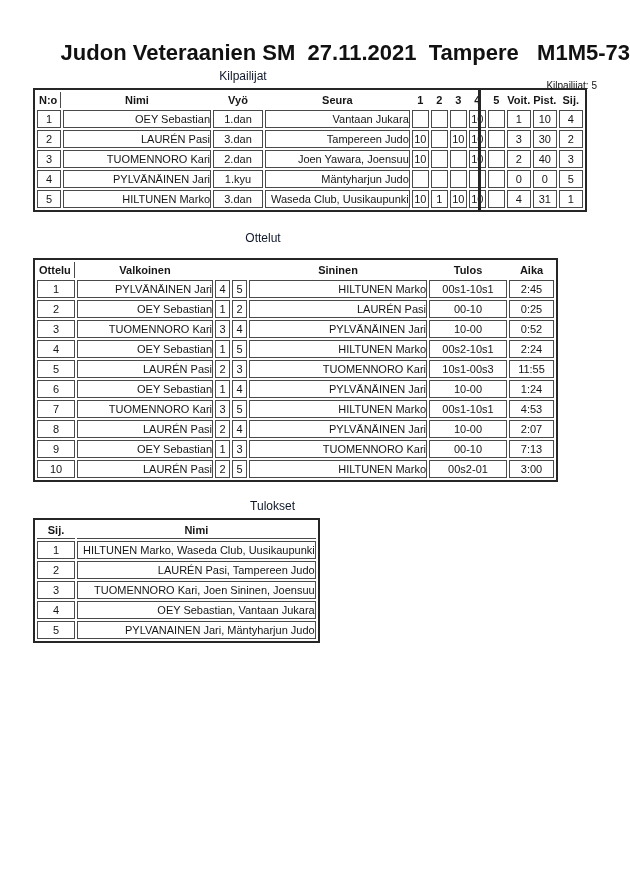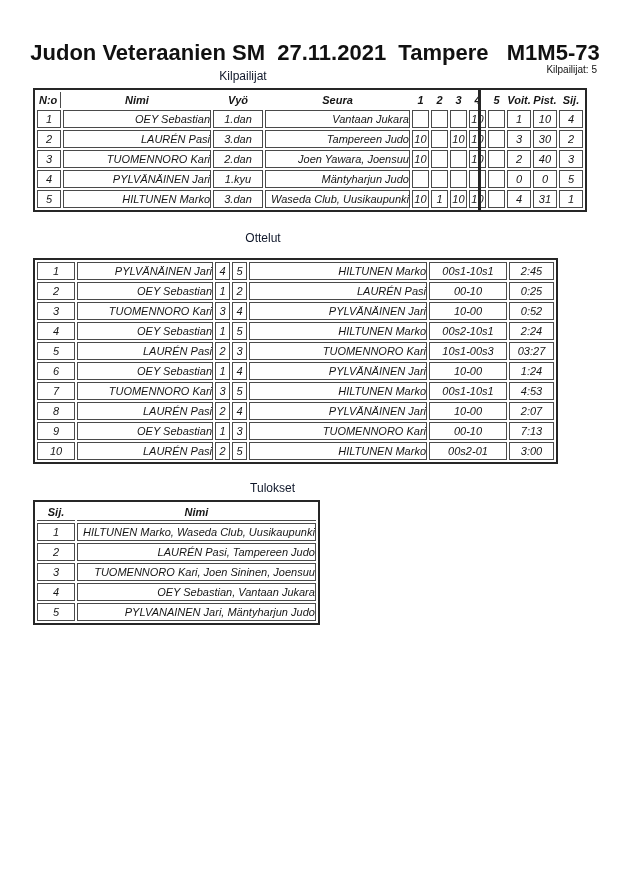--- a/index.html
+++ b/index.html
@@ -8,45 +8,45 @@
     width: 630px;
     height: 891px;
     background: #ffffff;
     font-family: "Liberation Sans", sans-serif;
     color: #161616;
     overflow: hidden;
   }
   .title {
     margin: 0;
     padding-top: 42px;
-    text-align: center;
+    text-align: right;
     font-size: 22px;
     line-height: 22px;
     font-weight: bold;
     white-space: pre;
     color: #111;
   }
   .sec-head {
     font-weight: normal;
     font-size: 12px;
     line-height: 14px;
     text-align: center;
     color: #0f172a;
   }
   .h-kilpailijat { width: 420px; margin: 5px 0 0 33px; }
   .h-ottelut     { width: 460px; margin: 15px 0 8px 33px; }
   .h-tulokset    { width: 262px; margin: 13px 0 0 33px; text-align: right; }
   .count-label {
     position: absolute;
-    top: 64px;
+    top: 80px;
     right: 33px;
     font-size: 10px;
     color: #111;
   }
-  .twrap { position: relative; display: inline-block; margin: 5px 16px 0 33px; font-style: italic; }
+  .twrap { position: relative; display: inline-block; margin: 5px 16px 0 33px; }
   table {
     border-collapse: separate;
     border-spacing: 2px;
     table-layout: fixed;
     border: 2px solid #262626;
     background: #ffffff;
   }
   th, td {
     height: 16px;
     padding: 0;
@@ -200,20 +200,29 @@
       <colgroup>
         <col style="width:38px">
           <col style="width:136px">
           <col style="width:15px">
           <col style="width:15px">
         <col style="width:178px">
           <col style="width:78px">
           <col style="width:45px">
       </colgroup>
       <tbody>
+          <tr>
+        <th class="first-col">Ottelu</th>
+        <th>Valkoinen</th>
+        <th></th>
+        <th></th>
+        <th>Sininen</th>
+        <th>Tulos</th>
+        <th>Aika</th>
+      </tr>
       <tr>
         <td class="num">1</td>
         <td class="txt">PYLVÄNÄINEN Jari</td>
         <td class="num">4</td>
         <td class="num">5</td>
         <td class="txt">HILTUNEN Marko</td>
         <td class="num">00s1-10s1</td>
         <td class="num">2:45</td>
       </tr>
       <tr>
@@ -243,21 +252,21 @@
         <td class="num">00s2-10s1</td>
         <td class="num">2:24</td>
       </tr>
       <tr>
         <td class="num">5</td>
         <td class="txt">LAURÉN Pasi</td>
         <td class="num">2</td>
         <td class="num">3</td>
         <td class="txt">TUOMENNORO Kari</td>
         <td class="num">10s1-00s3</td>
-        <td class="num">03:27</td>
+        <td class="num">11:55</td>
       </tr>
       <tr>
         <td class="num">6</td>
         <td class="txt">OEY Sebastian</td>
         <td class="num">1</td>
         <td class="num">4</td>
         <td class="txt">PYLVÄNÄINEN Jari</td>
         <td class="num">10-00</td>
         <td class="num">1:24</td>
       </tr>

